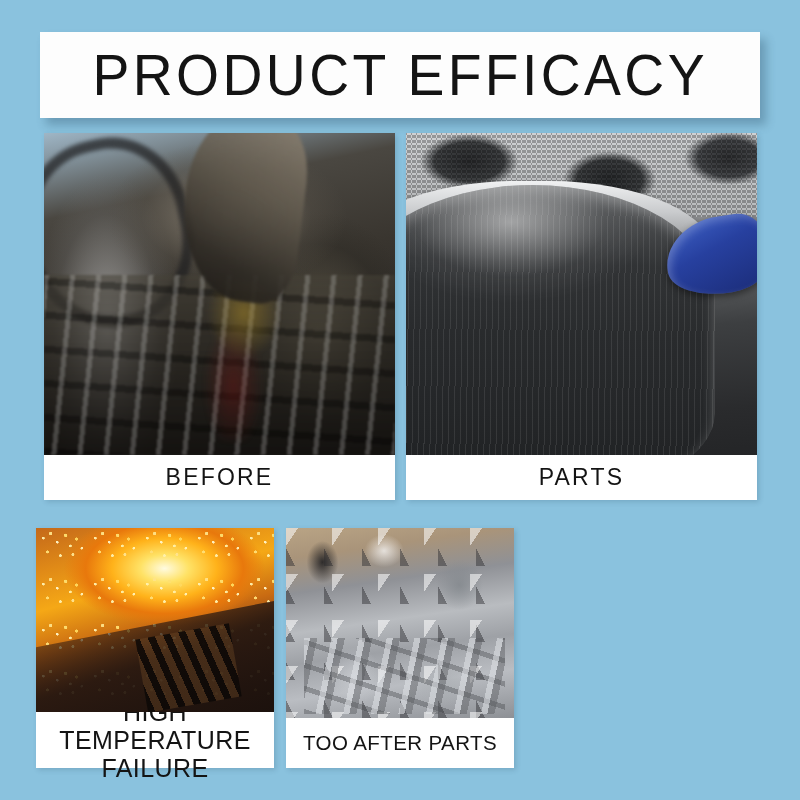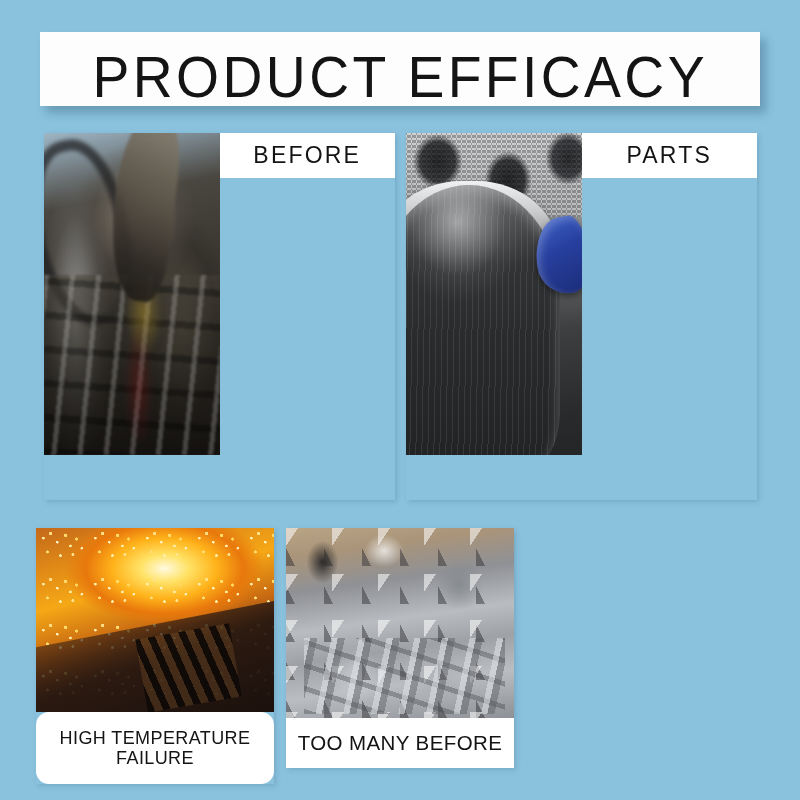--- a/index.html
+++ b/index.html
@@ -22,25 +22,25 @@
     background: #8ac2de;
     overflow: hidden;
   }
 
   
   .title-banner {
     position: absolute;
     left: 40px;
     top: 32px;
     width: 720px;
-    height: 74px;
+    height: 86px;
     background: #fdfdfd;
     box-shadow: 6px 7px 9px rgba(40, 75, 100, 0.33);
     display: flex;
-    align-items: flex-end;
+    align-items: center;
     justify-content: center;
   }
 
   .title-text {
     font-family: "Liberation Sans", sans-serif;
     font-size: 57px;
     font-weight: 300;
     letter-spacing: 3.5px;
     color: #141414;
     white-space: nowrap;
@@ -56,21 +56,21 @@
     width: 713px;
     height: 367px;
     display: flex;
     justify-content: space-between;
   }
 
   .compare-card {
     width: 351px;
     height: 367px;
     display: flex;
-    flex-direction: row;
+    flex-direction: column;
     box-shadow: 2px 2px 5px rgba(40, 75, 100, 0.20);
   }
 
   .compare-photo {
     width: 100%;
     height: 322px;
     position: relative;
     overflow: hidden;
     background: #2b2b2b;
   }
@@ -234,21 +234,21 @@
     display: flex;
     align-items: center;
     justify-content: center;
     text-align: center;
     color: #141414;
     font-weight: 300;
     letter-spacing: 0.4px;
     line-height: 1.12;
     padding: 0 4px;
   }
-  .c1 .issue-label { height: 72px; font-size: 18px; border-radius: 13px; }
+  .c1 .issue-label { height: 56px; font-size: 25px; }
   .c2 .issue-label { height: 50px; font-size: 20.5px; }
   .c3 .issue-label { height: 50px; font-size: 20.5px; }
 
   
   .ph-heat {
     background:
       radial-gradient(ellipse 46% 34% at 54% 22%, #fffbe0 0%, #ffe266 22%, #ffb21a 48%, #e8780c 72%, rgba(150,60,8,0) 92%),
       linear-gradient(165deg, #c4691a 0%, #e08a17 18%, #f5a816 34%, #c96b12 52%, #6d3a18 70%, #3b2218 88%, #2a1a14 100%);
   }
   .ph-heat::before {
@@ -407,19 +407,19 @@
       <div class="issue-photo ph-heat">
         <div class="ph-heat-bars"></div>
       </div>
       <div class="issue-label">HIGH TEMPERATURE FAILURE</div>
     </div>
 
     <div class="issue-card c2">
       <div class="issue-photo ph-parts">
         <div class="ph-parts-tools"></div>
       </div>
-      <div class="issue-label">TOO MANY BEFORE</div>
+      <div class="issue-label">TOO AFTER PARTS</div>
     </div>
 
 
   </div>
 
 </div>
 
 </body></html>

